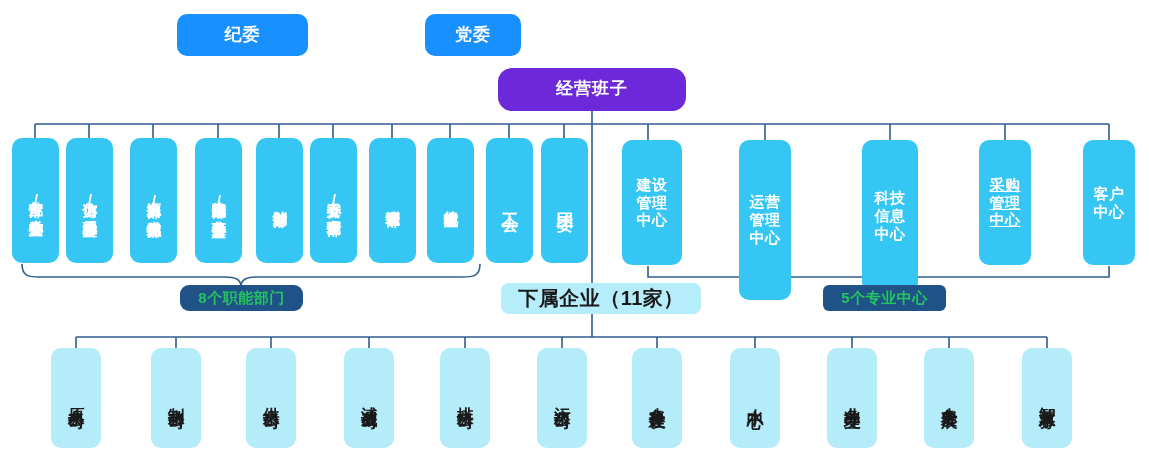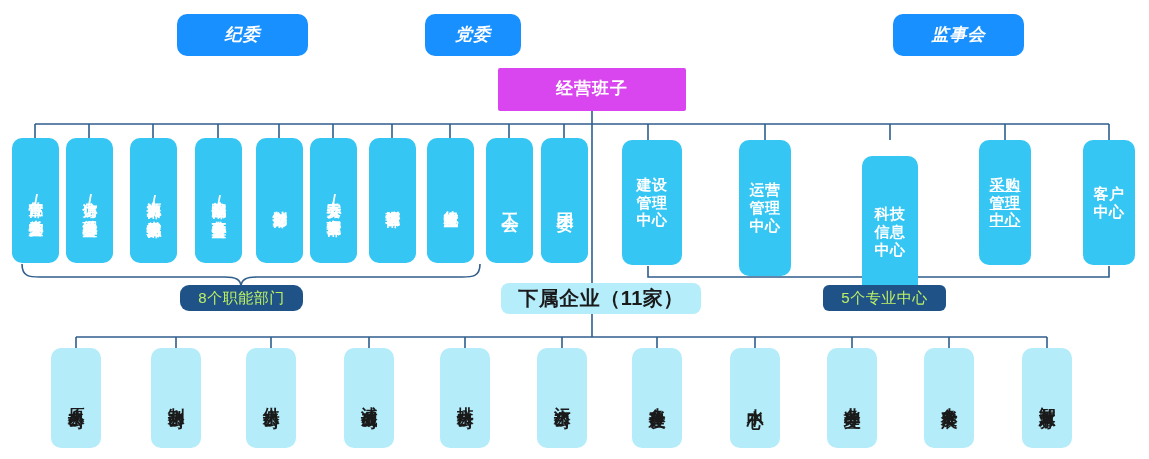--- a/index.html
+++ b/index.html
@@ -37,25 +37,24 @@
     font-weight: bold;
     line-height: 1.18;
     z-index: 3;
   }
   
   .top-node {
     background: #1890ff;
     border-radius: 10px;
     font-size: 17px;
     letter-spacing: 1px;
-    font-style: italic;
   }
   .exec-node {
-    background: #d946ef;
-    border-radius: 2px;
+    background: #6d28d9;
+    border-radius: 14px;
     font-size: 17px;
     letter-spacing: 1px;
   }
   
   .dept-node {
     background: #36c6f4;
     writing-mode: vertical-rl;
     text-orientation: upright;
     font-size: 14.5px;
     letter-spacing: 0.5px;
@@ -78,23 +77,23 @@
     display: block;
   }
   
   .group-pill {
     position: absolute;
     box-sizing: border-box;
     display: flex;
     align-items: center;
     justify-content: center;
     background: #1f5287;
-    color: #bef264;
+    color: #22c55e;
     font-size: 15px;
-    font-weight: normal;
+    font-weight: bold;
     border-radius: 9px;
     letter-spacing: 0.5px;
     z-index: 4;
   }
   .subsid-label {
     position: absolute;
     box-sizing: border-box;
     display: flex;
     align-items: center;
     justify-content: center;
@@ -176,47 +175,46 @@
       <line x1="657" y1="337" x2="657" y2="348"></line>
       <line x1="755" y1="337" x2="755" y2="348"></line>
       <line x1="852" y1="337" x2="852" y2="348"></line>
       <line x1="949" y1="337" x2="949" y2="348"></line>
       <line x1="1047" y1="337" x2="1047" y2="348"></line>
     </g>
   </svg>
 
   <div class="node top-node" style="left:177px;top:14px;width:131px;height:42px;">纪委</div>
   <div class="node top-node" style="left:425px;top:14px;width:96px;height:42px;">党委</div>
-  <div class="node top-node" style="left:893px;top:14px;width:131px;height:42px;">监事会</div>
 
   <div class="node exec-node" style="left:498px;top:68px;width:188px;height:43px;">经营班子</div>
 
   <div class="node dept-node" style="left:12px;top:138px;width:47px;height:125px;">宣传部/党委办公室</div>
   <div class="node dept-node" style="left:66px;top:138px;width:47px;height:125px;">信访办/总经理办公室</div>
   <div class="node dept-node" style="left:130px;top:138px;width:47px;height:125px;">人力资源部/党委组织部</div>
   <div class="node dept-node" style="left:195px;top:138px;width:47px;height:125px;">战略企划部/董事会办公室</div>
   <div class="node dept-node" style="left:256px;top:138px;width:47px;height:125px;">计划财务部</div>
   <div class="node dept-node" style="left:310px;top:138px;width:47px;height:125px;">安委办/安全管理部</div>
   <div class="node dept-node" style="left:369px;top:138px;width:47px;height:125px;">培训管理部</div>
   <div class="node dept-node" style="left:427px;top:138px;width:47px;height:125px;">纪律检查室</div>
 
   <div class="node dept-node short" style="left:486px;top:138px;width:47px;height:125px;">工会</div>
   <div class="node dept-node short" style="left:541px;top:138px;width:47px;height:125px;">团委</div>
 
   <div class="node center-node" style="left:622px;top:140px;width:60px;height:125px;">
     <span>建设</span>
     <span>管理</span>
     <span>中心</span>
   </div>
-  <div class="node center-node" style="left:739px;top:140px;width:52px;height:136px;">
+  <div class="node center-node" style="left:739px;top:140px;width:52px;height:160px;">
     <span>运营</span>
     <span>管理</span>
     <span>中心</span>
   </div>
-  <div class="node center-node" style="left:862px;top:156px;width:56px;height:152px;">
+  <div class="node center-node" style="left:862px;top:140px;width:56px;height:152px;">
     <span>科技</span>
     <span>信息</span>
     <span>中心</span>
   </div>
   <div class="node center-node" style="left:979px;top:140px;width:52px;height:125px;text-decoration:underline;">
     <span>采购</span>
     <span>管理</span>
     <span>中心</span>
   </div>
   <div class="node center-node" style="left:1083px;top:140px;width:52px;height:125px;">

